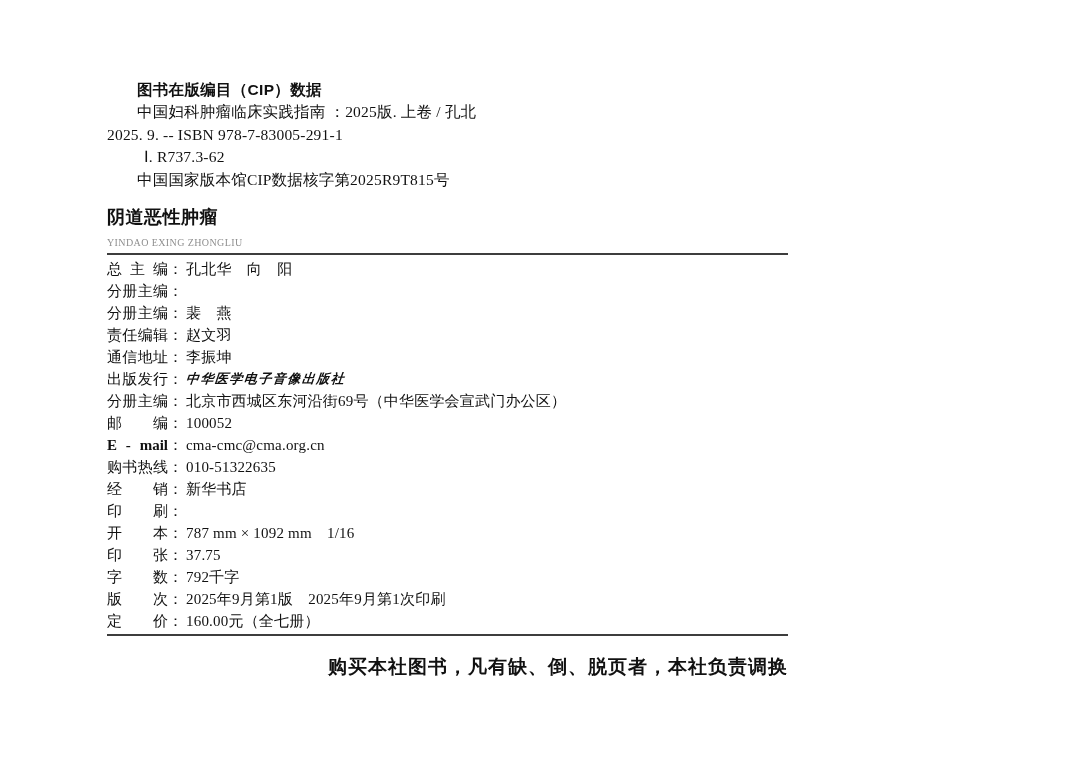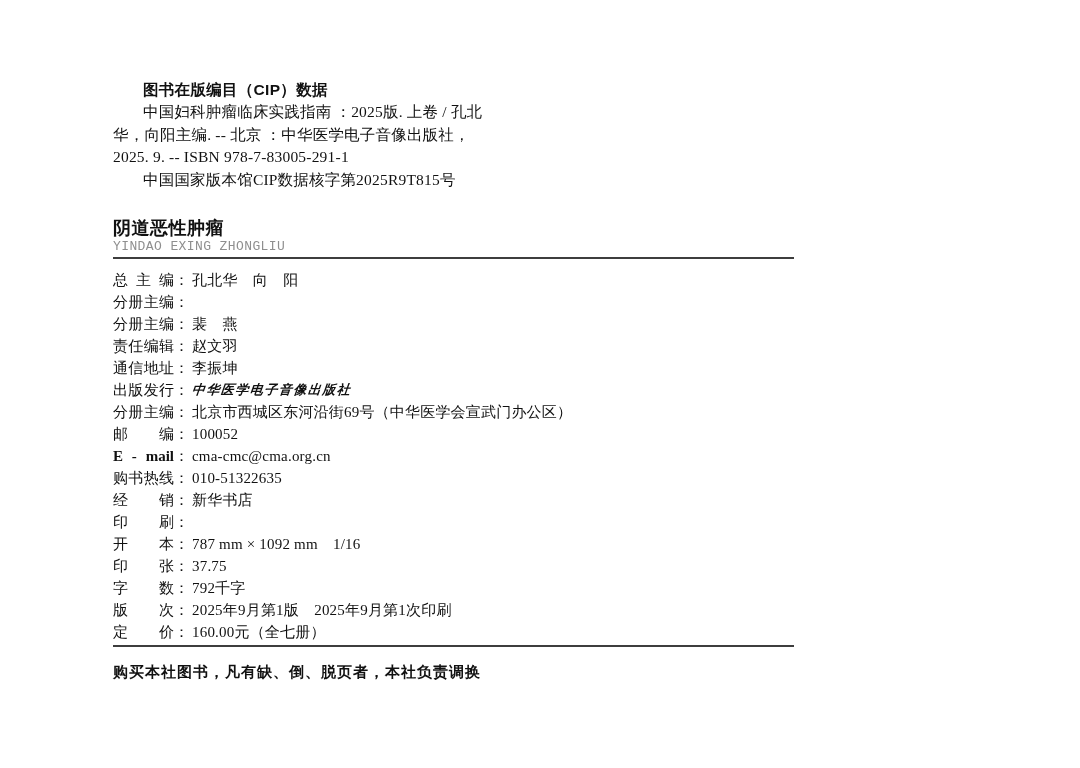--- a/index.html
+++ b/index.html
@@ -10,64 +10,64 @@
   body {
     width: 1080px;
     height: 768px;
     position: relative;
     color: #111111;
     font-family: "Liberation Sans", sans-serif;
     overflow: hidden;
   }
   .page {
     position: absolute;
-    left: 113px;
+    left: 107px;
     top: 78px;
     width: 681px;
   }
   
   .cip-heading {
     font-size: 15.5px;
     font-weight: bold;
     line-height: 23px;
     padding-left: 30px;
     letter-spacing: 0.3px;
   }
   .cip-line {
     font-size: 15.5px;
     line-height: 22.5px;
     font-family: "Liberation Serif", serif;
     letter-spacing: 0.2px;
     white-space: pre;
   }
   
   .book-title {
-    margin-top: 26px;
+    margin-top: 15px;
     font-size: 18px;
     font-weight: bold;
     line-height: 22px;
     letter-spacing: 0.5px;
   }
   .book-pinyin {
-    margin-top: 3px;
-    font-size: 13px;
+    margin-top: 10px;
+    font-size: 10px;
     line-height: 10px;
     color: #8f8f8f;
-    font-family: Liberation Mono, monospace;
+    font-family: Liberation Serif, serif;
     letter-spacing: 0.4px;
   }
   .rule {
     border: none;
     border-top: 2px solid #3d3d3d;
     margin: 5px 0 0 0;
     width: 100%;
   }
   
   .rows {
-    margin-top: 10px;
+    margin-top: 3px;
   }
   .row {
     display: flex;
     align-items: baseline;
     font-size: 15px;
     line-height: 22px;
   }
   .row-label {
     flex: none;
     width: 61px;
@@ -95,39 +95,39 @@
     letter-spacing: 1.5px;
     transform: skewX(-6deg);
     transform-origin: left center;
     align-self: center;
   }
   .rule-bottom {
     margin-top: 2px;
   }
   
   .footer-notice {
-    margin-top: 14px;
-    text-align: left;
-    font-size: 15px;
+    margin-top: 20px;
+    text-align: right;
+    font-size: 19px;
     font-weight: bold;
     line-height: 22px;
     letter-spacing: 1px;
   }
 </style>
 </head>
 <body style="background: rgb(255, 255, 255); color: rgb(17, 17, 17);">
 
 <div class="page">
 
   <div class="cip-block">
     <div class="cip-heading">图书在版编目（CIP）数据</div>
     <div>
         <div class="cip-line" style="padding-left: 30px;">中国妇科肿瘤临床实践指南 ：2025版. 上卷 / 孔北</div>
-        <div class="cip-line" style="padding-left: 0px;">华，向阳主编. -- 北京 ：中华医学电子音像出版社，</div>
         <div class="cip-line" style="padding-left: 0px;">2025. 9. -- ISBN 978-7-83005-291-1</div>
+        <div class="cip-line" style="padding-left: 37px;">Ⅰ. R737.3-62</div>
         <div class="cip-line" style="padding-left: 30px;">中国国家版本馆CIP数据核字第2025R9T815号</div>
       </div>
   </div>
 
   <div class="book-title">阴道恶性肿瘤</div>
   <div class="book-pinyin" style="color: rgb(143, 143, 143);">YINDAO EXING ZHONGLIU</div>
 
   <hr class="rule" style="border-top-color: rgb(61, 61, 61);">
 
   <div class="rows">

